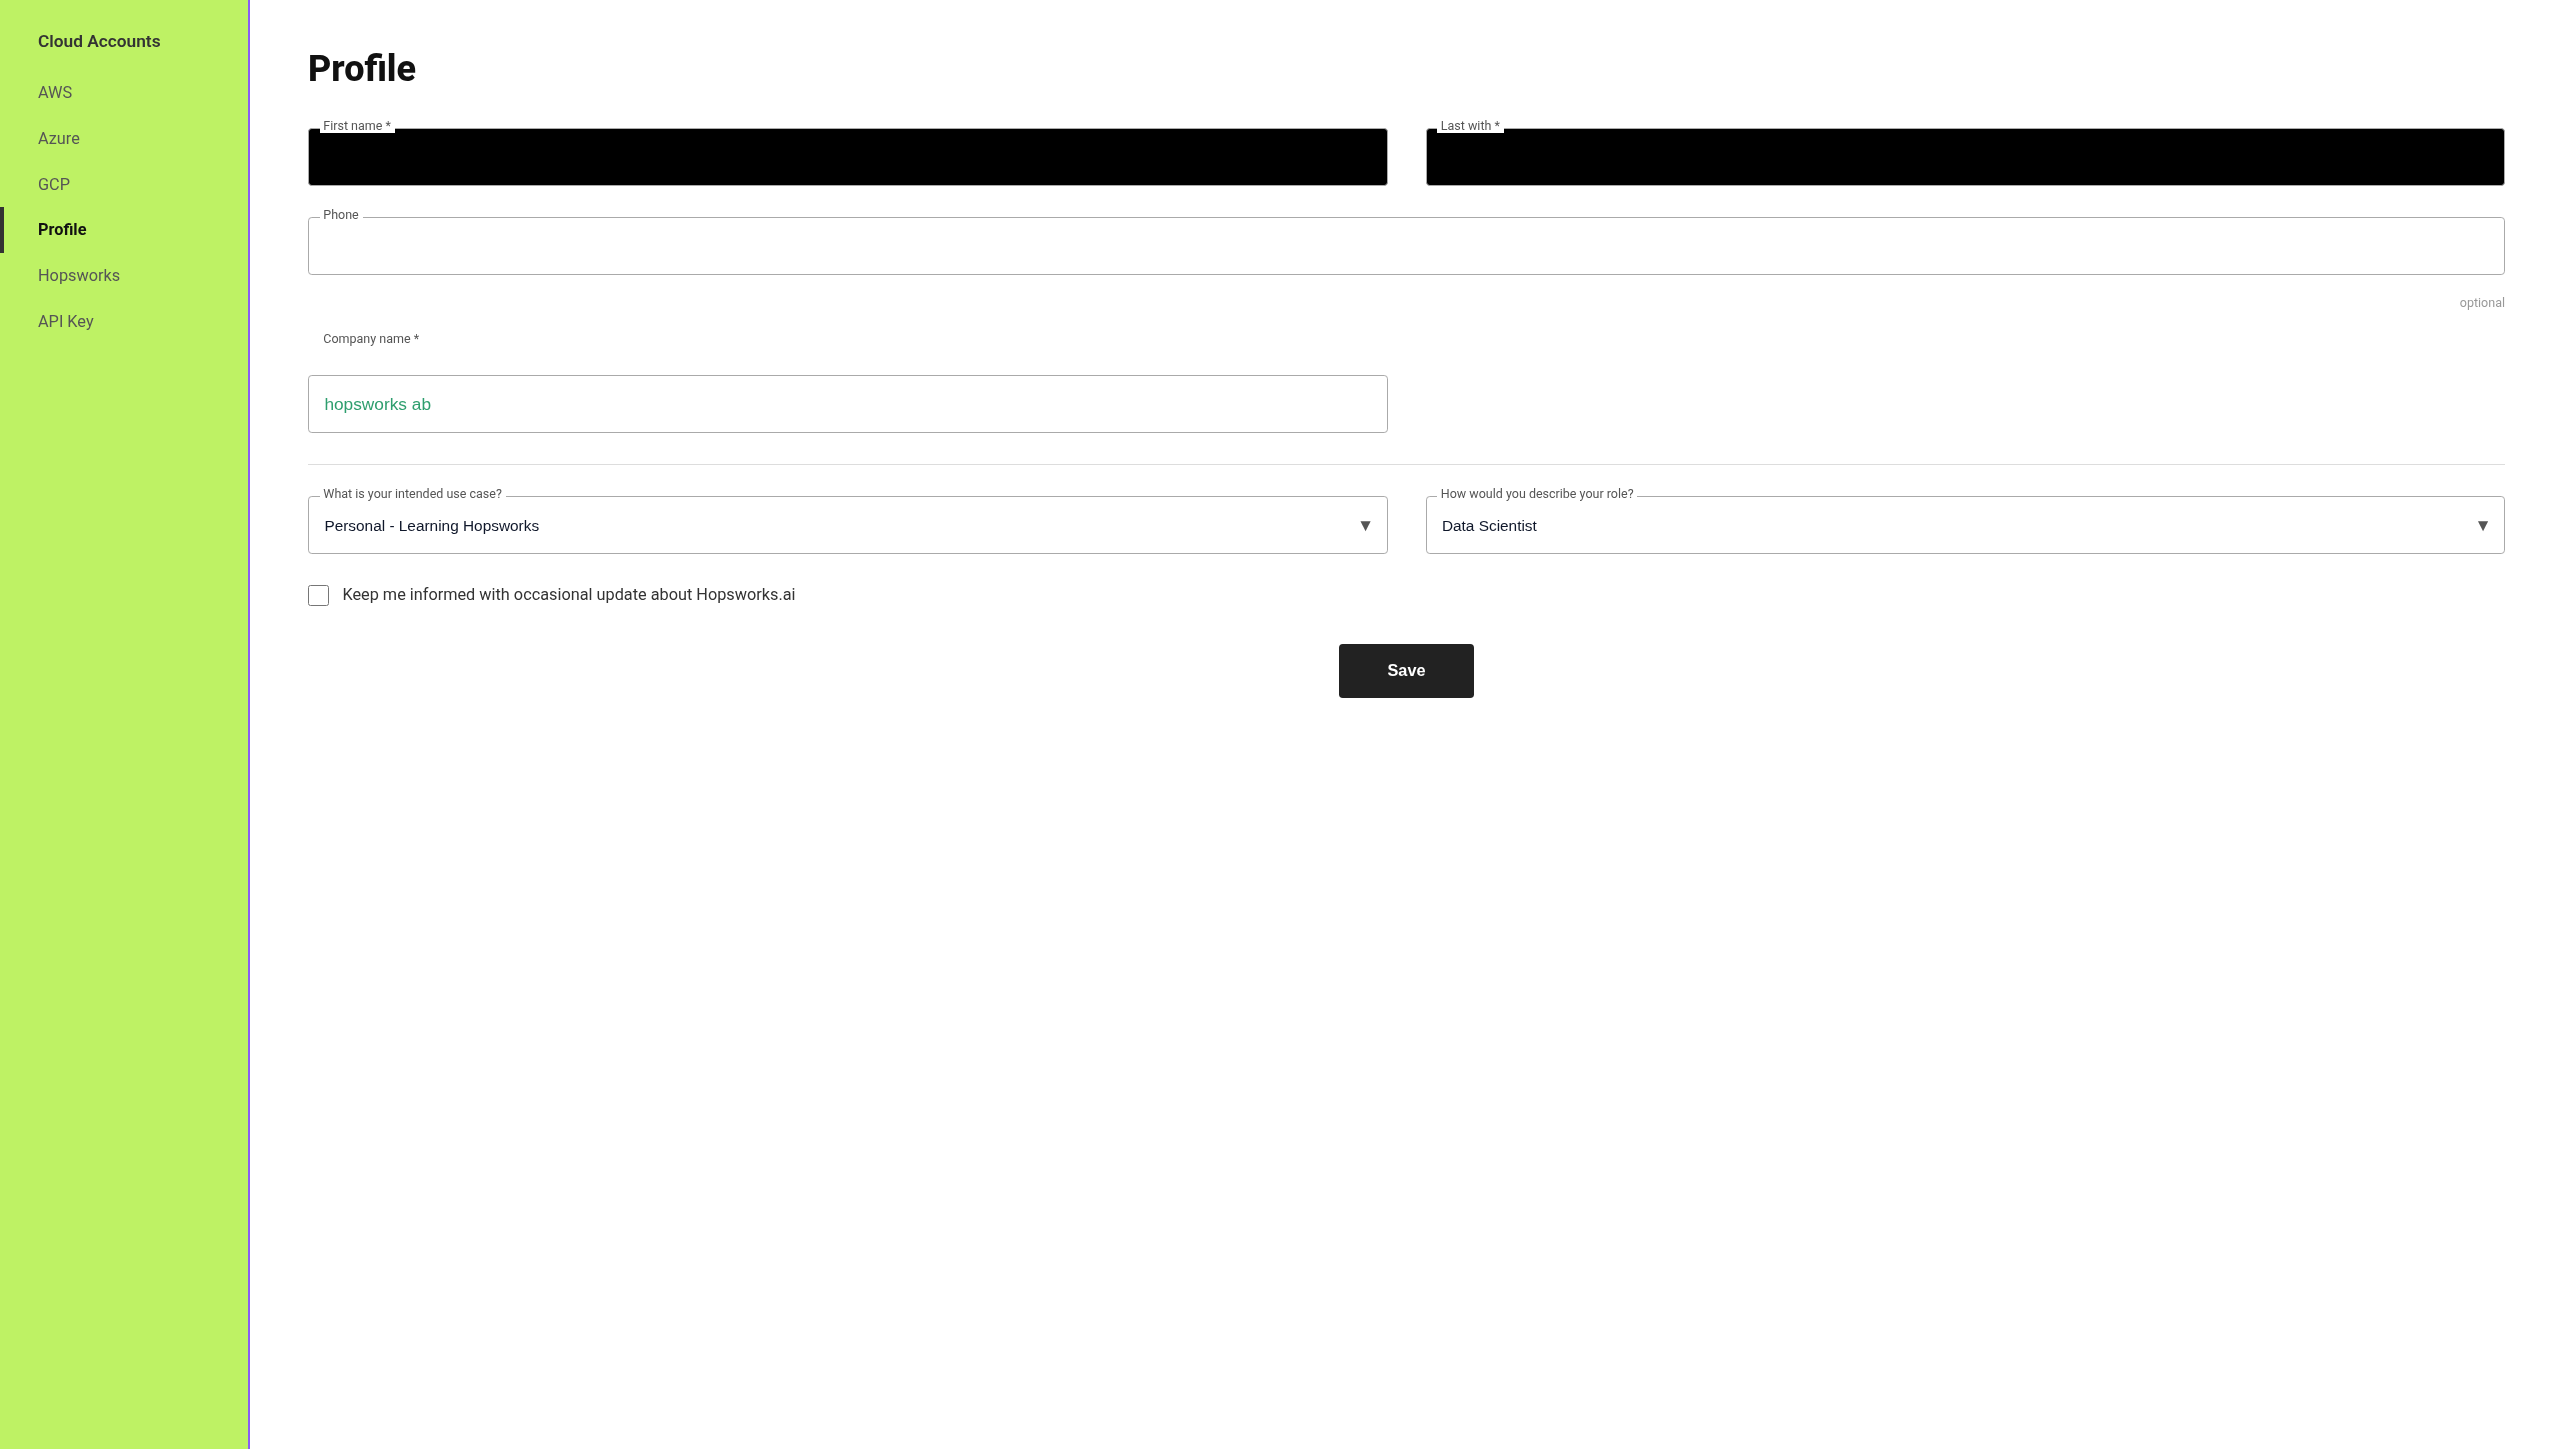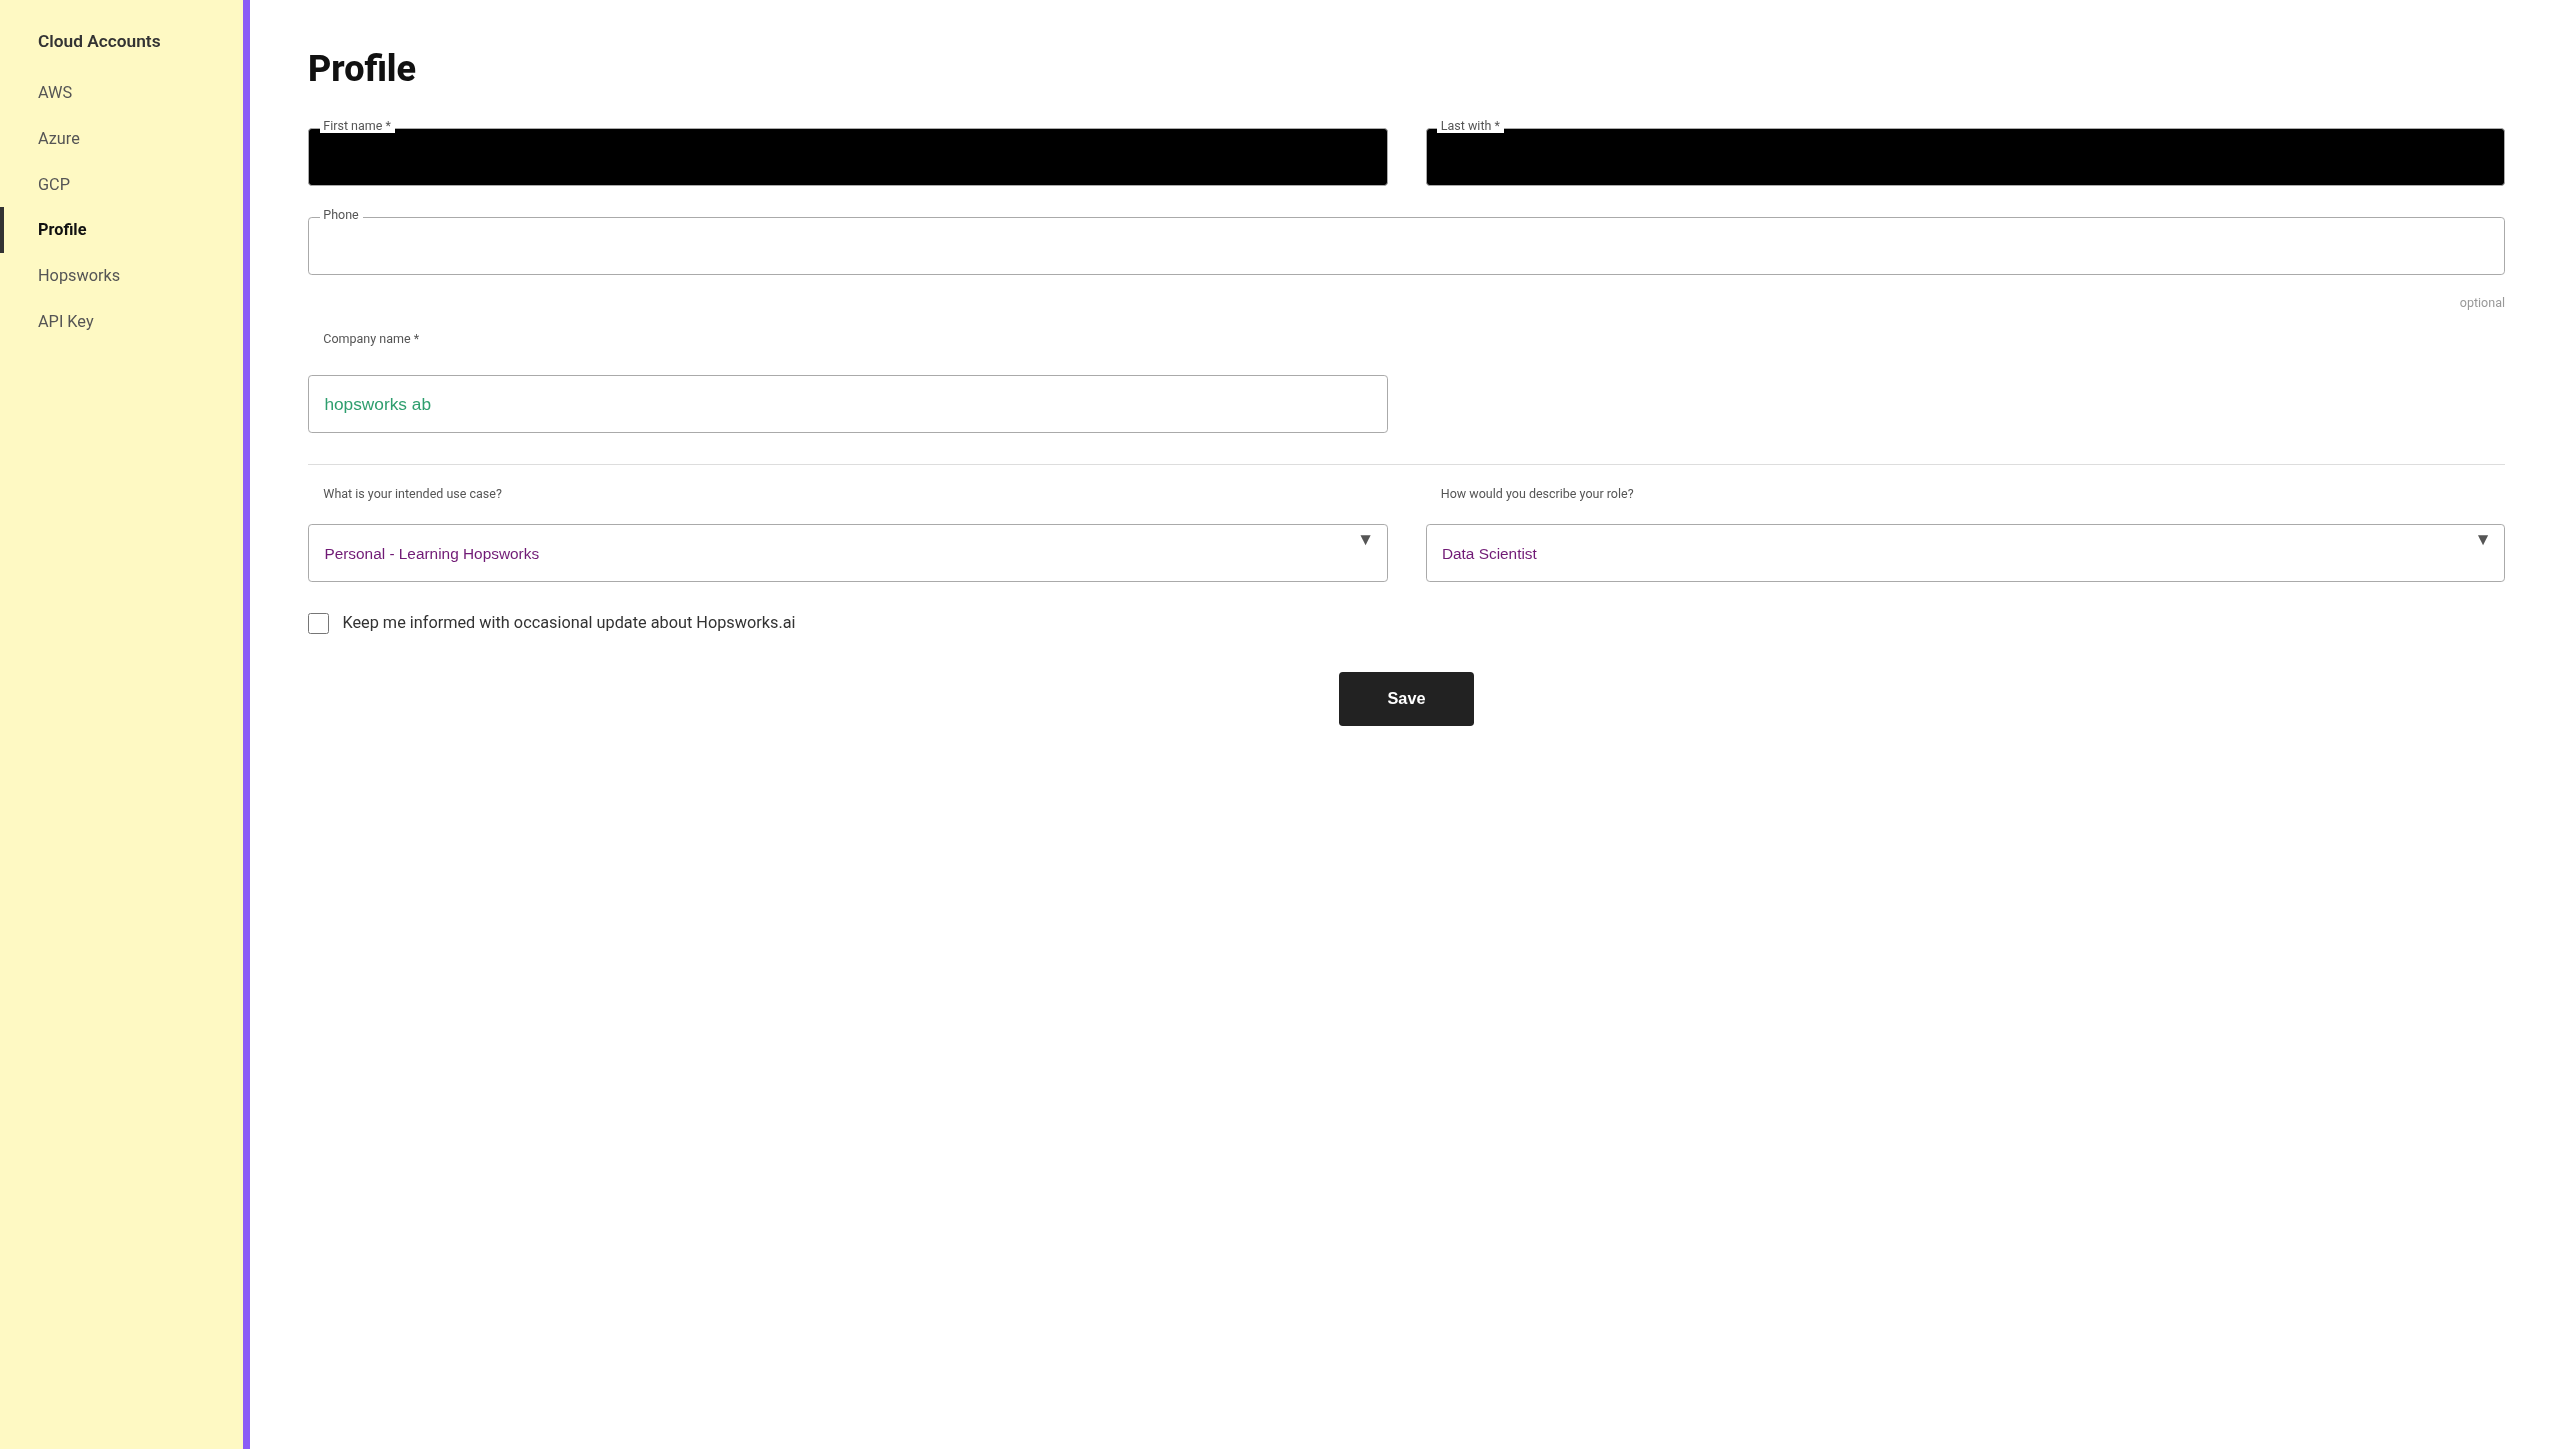--- a/index.html
+++ b/index.html
@@ -8,22 +8,22 @@
       font-family: -apple-system, BlinkMacSystemFont, 'Segoe UI', Roboto, sans-serif;
       background: #f0f0f0;
       display: flex;
       min-height: 100vh;
     }
 
     
     .sidebar {
       width: 250px;
       min-width: 250px;
-      background: #fef9c3;
-      border-right: 7px solid #8b5cf6;
+      background: #bef264;
+      border-right: 2px solid #8b5cf6;
       padding: 19px 0;
     }
 
     .sidebar-section-title {
       font-size: 17.3px;
       font-weight: 600;
       color: #333;
       padding: 11.5px 38px;
       margin-bottom: 7.7px;
     }
@@ -124,24 +124,23 @@
       border: none;
       border-top: 1px solid #ddd;
       margin: 7.7px 0 31px 0;
     }
 
     .select-wrapper {
       position: relative;
     }
 
     .select-wrapper select {
-      color: #701a75;
+      color: #0f172a;
       font-size: 15.4px;
       cursor: pointer;
-      margin-top: 28px;
     }
 
     .select-arrow {
       position: absolute;
       right: 13.4px;
       top: 50%;
       transform: translateY(-50%);
       pointer-events: none;
       color: #555;
       font-size: 17.3px;

